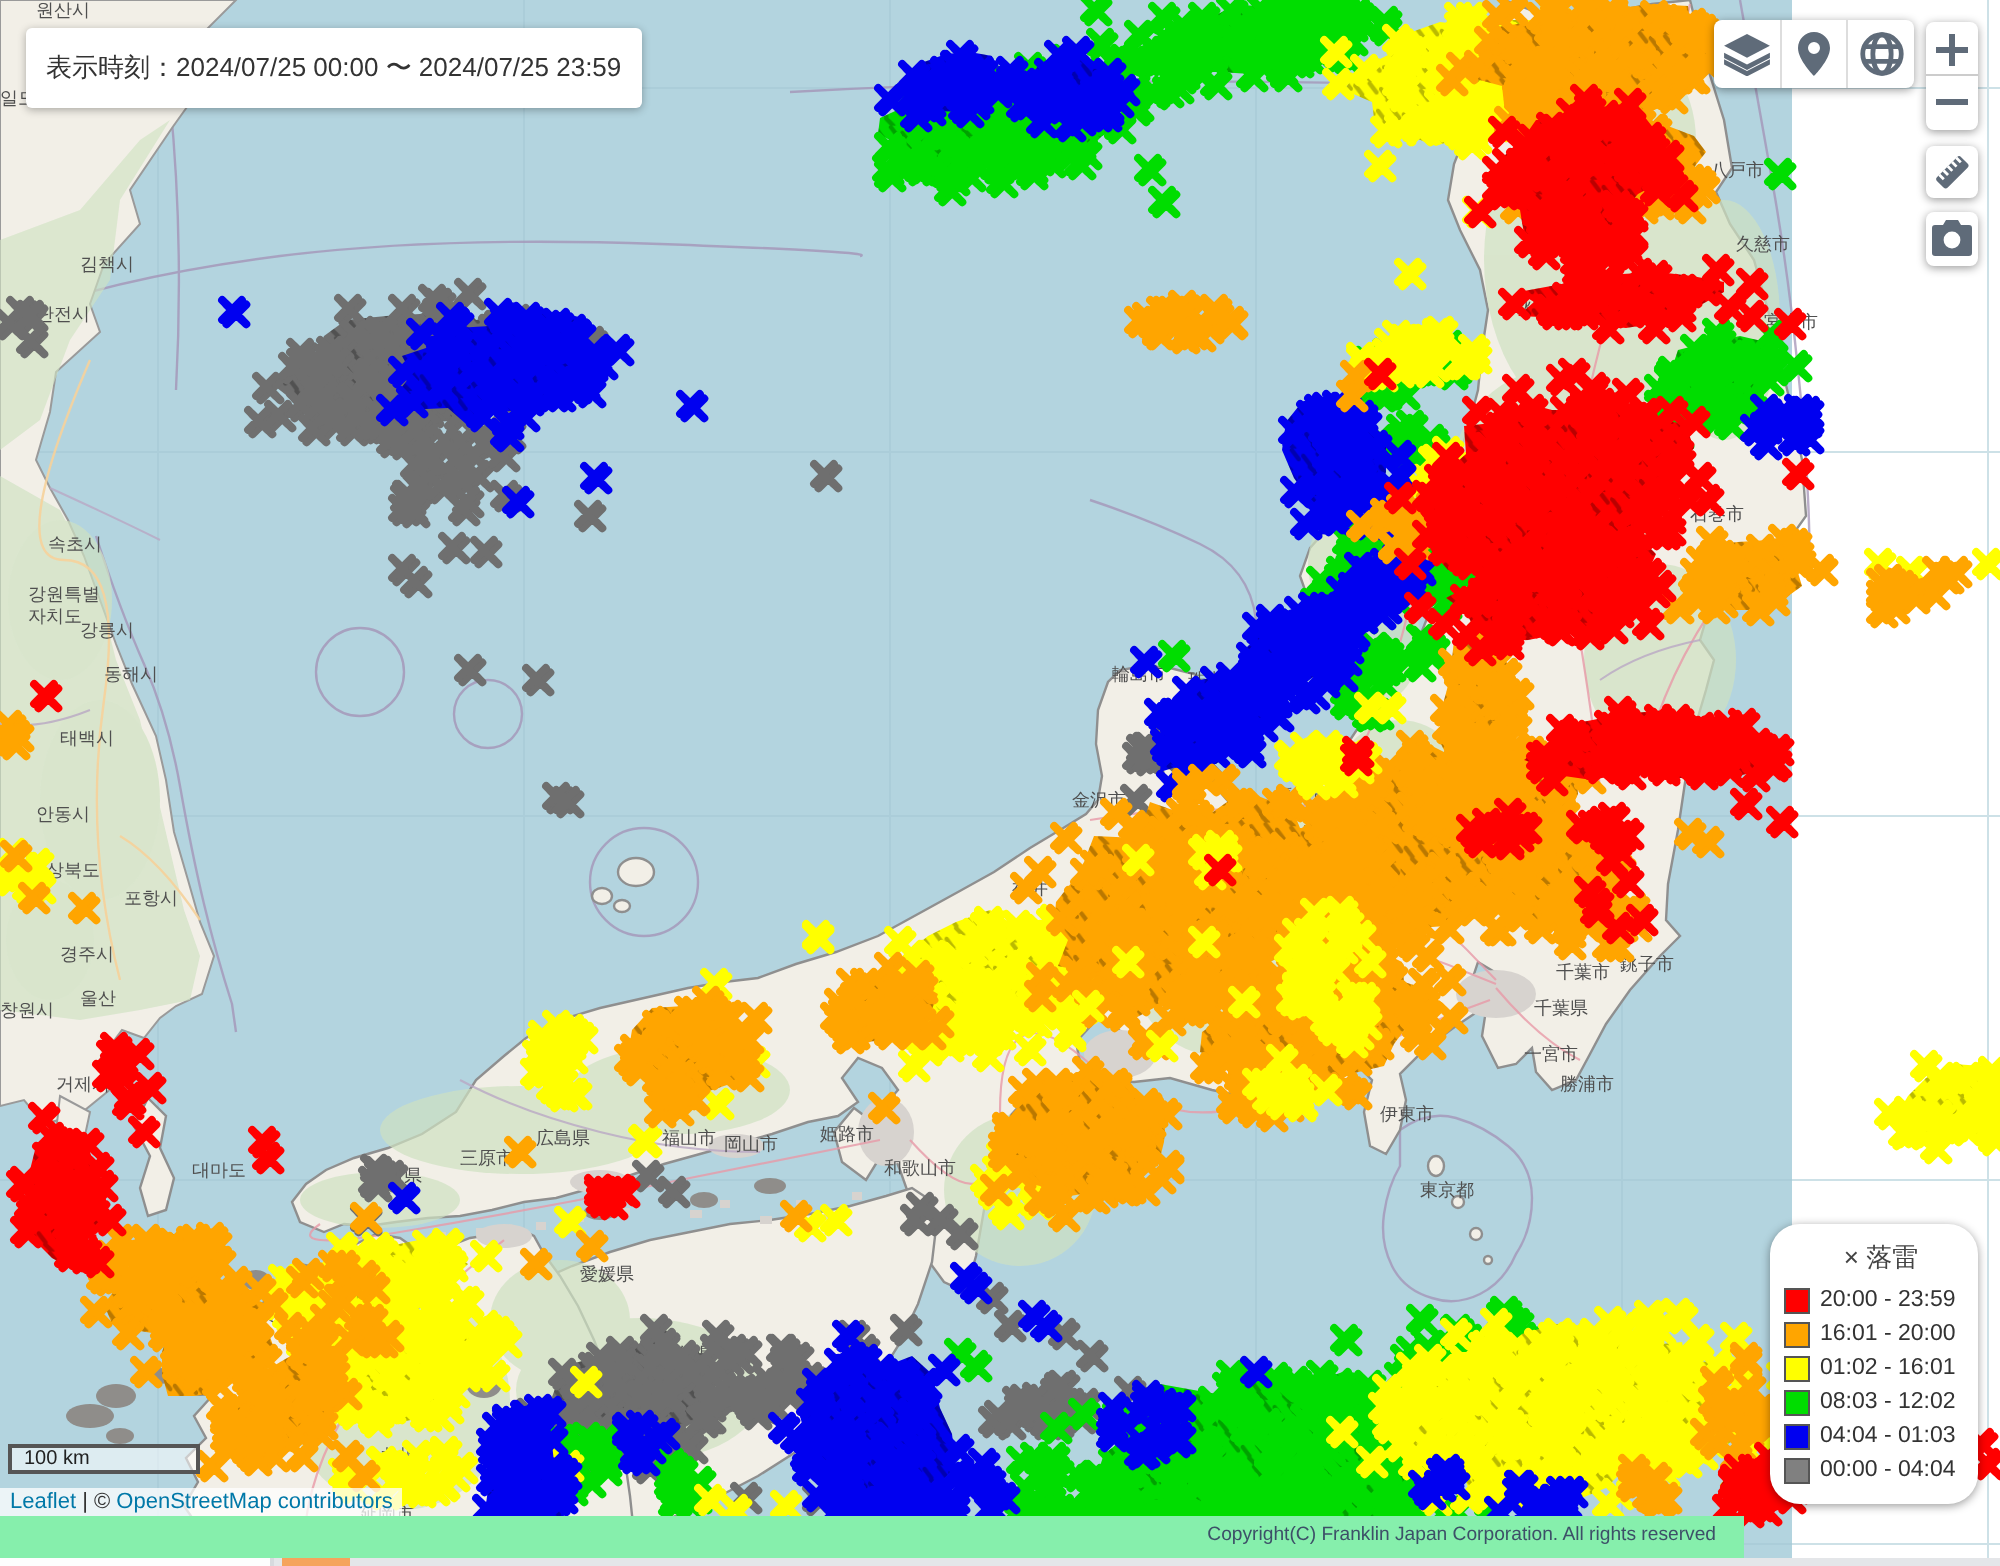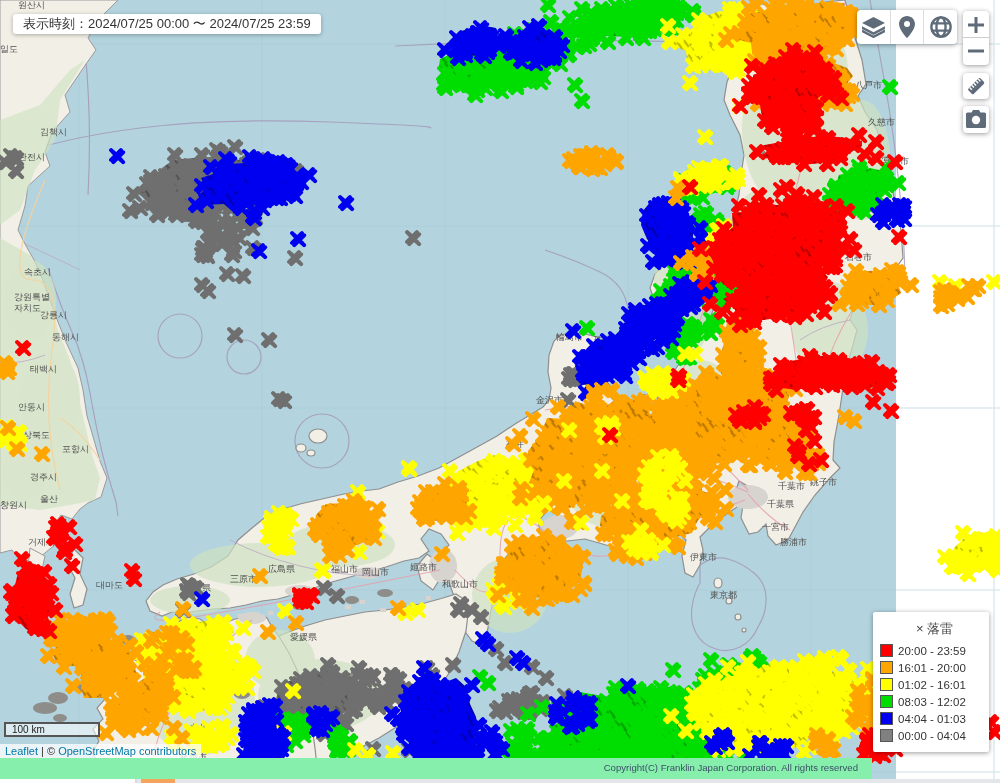--- a/index.html
+++ b/index.html
@@ -1,20 +1,20 @@
 <!DOCTYPE html>
 <html><head><meta charset="utf-8"><style>
 *{margin:0;padding:0;box-sizing:border-box}
 html,body{width:1000px;height:783px;overflow:hidden;font-family:"Liberation Sans",sans-serif}
 #map{position:absolute;left:0;top:0;width:896px;height:783px;background:#b3d4df}
 .ctl{position:absolute;background:#fff;border-radius:4px;box-shadow:0 1px 5px rgba(0,0,0,.4)}
-.timebox{position:absolute;left:13px;top:14px;background:#fff;border-radius:3px;box-shadow:0 1px 4px rgba(0,0,0,.3);padding:1px 10px;font-size:13px;color:#333;z-index:30}
-.leg{position:absolute;right:11px;bottom:31px;width:116px;background:#fff;border-radius:2px;box-shadow:0 1px 5px rgba(0,0,0,.4);padding:8px 0 6px 7px;z-index:25}
+.timebox{position:absolute;left:13px;top:14px;background:#fff;border-radius:3px;box-shadow:0 1px 4px rgba(0,0,0,.3);padding:11px 10px;font-size:13px;color:#333;z-index:30}
+.leg{position:absolute;right:11px;bottom:31px;width:104px;background:#fff;border-radius:15px;box-shadow:0 1px 5px rgba(0,0,0,.4);padding:8px 0 6px 7px;z-index:25}
 .leg .t{text-align:center;font-size:13px;color:#444;margin-bottom:6px}
-.leg .row{display:flex;align-items:center;margin-bottom:4px}
+.leg .row{display:flex;margin-bottom:4px}
 .leg .sw{width:13px;height:13px;border:1px solid #555;margin-right:5px;flex:none}
 .leg .lb{font-size:11.5px;color:#333;white-space:nowrap}
 .attr{position:absolute;left:0;bottom:25px;background:rgba(255,255,255,.75);font-size:11px;color:#333;padding:1px 5px;z-index:22}
 .attr a{color:#0078A8;text-decoration:none}
 .scale{position:absolute;left:4px;bottom:46px;width:96px;height:15px;border:2px solid #555;background:rgba(255,255,255,.55);font-size:10px;color:#222;padding:0 0 0 6px;line-height:11px;z-index:22}
 .foot{position:absolute;left:0;bottom:4px;width:872px;height:21px;background:#86efac;z-index:40}
 .foot span{position:absolute;right:14px;top:4px;font-size:9.6px;color:#3d5068}
 .bstrip{position:absolute;left:0;bottom:0;width:1000px;height:4px;background:#e4e6e9;z-index:41}
 .bstrip i{position:absolute;left:141px;top:0;width:34px;height:4px;background:#f5a45d}
 .bstrip b{position:absolute;left:0;top:0;width:137px;height:4px;background:#fdfdfd;border-right:2px solid #d7dade}

